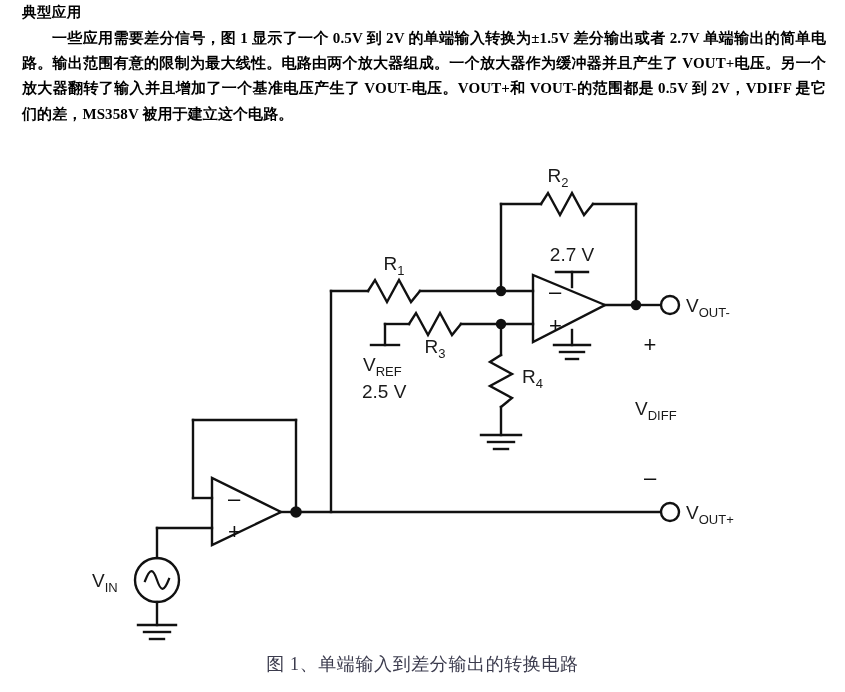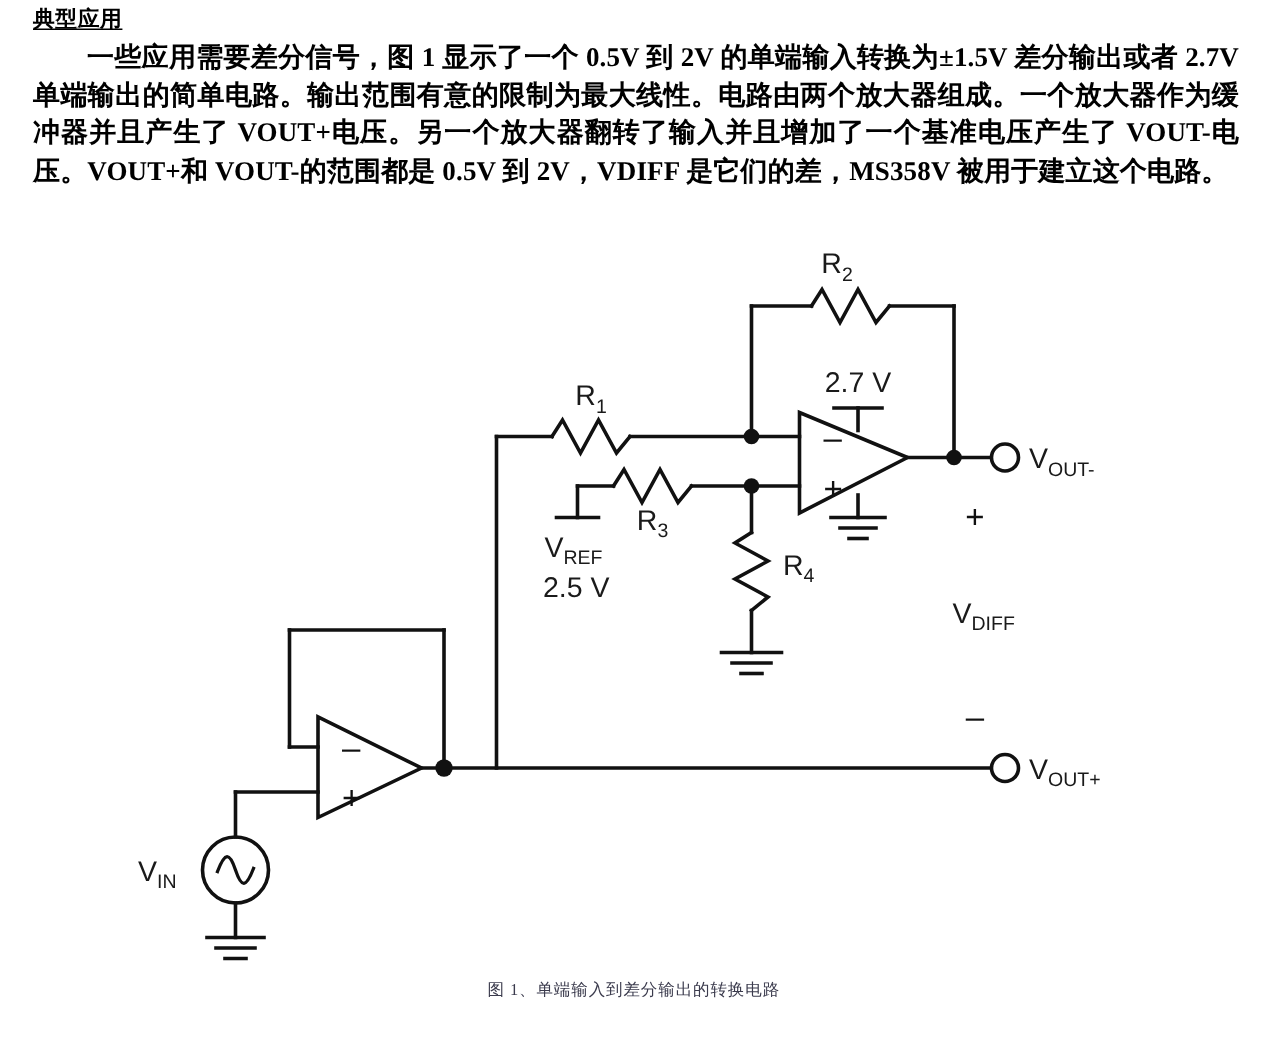--- a/index.html
+++ b/index.html
@@ -24,32 +24,31 @@
     width: 845px;
   }
   #section-heading {
     position: absolute;
     left: 22px;
     top: 3px;
     font-family: "Liberation Serif", "DejaVu Serif", serif;
     font-weight: bold;
     font-size: 14.5px;
     letter-spacing: 0.4px;
-    text-decoration: underline;
     text-underline-offset: 2px;
     white-space: nowrap;
   }
   #body-paragraph {
     position: absolute;
     left: 22px;
     top: 26px;
     width: 804px;
     font-family: "Liberation Serif", "DejaVu Serif", serif;
     font-weight: bold;
-    font-size: 18px;
+    font-size: 15px;
     line-height: 25.2px;
     text-align: justify;
     text-indent: 2em;
     letter-spacing: 0.1px;
   }
 
   
   #figure-area {
     position: absolute;
     left: 0;
@@ -64,21 +63,21 @@
   }
 
   
   #figure-caption {
     position: absolute;
     left: 0;
     top: 652px;
     width: 845px;
     text-align: center;
     font-family: "Liberation Serif", "DejaVu Serif", serif;
-    font-size: 11px;
+    font-size: 18px;
     color: #3b3b4d;
     letter-spacing: 0.6px;
   }
 
   
   .lbl {
     font-family: "Liberation Sans", "DejaVu Sans", sans-serif;
     fill: #1a1a1a;
   }
   .lbl-main { font-size: 19px; }

